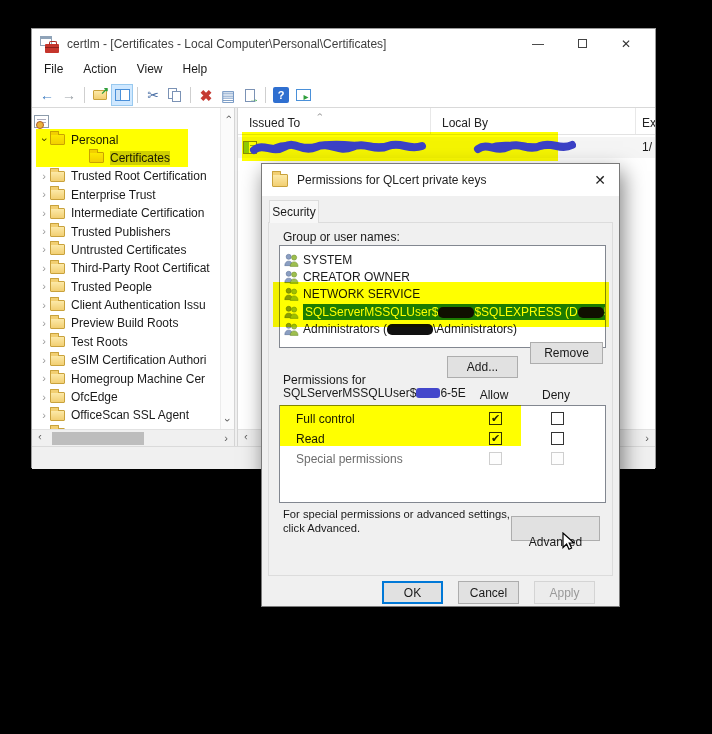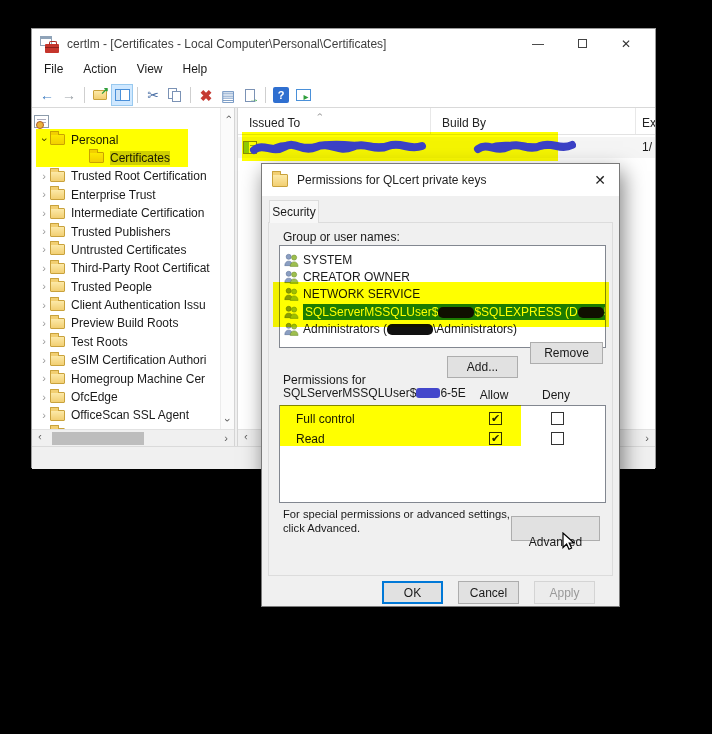--- a/index.html
+++ b/index.html
@@ -312,21 +312,21 @@
         <span class="hthumb" style="left:20px;width:92px"></span>
       </div>
     </div>
 
     <div class="splitter"></div>
 
     <div class="list-pane">
       <div class="list-header">
         <span class="sort-ind rotU">›</span>
         <div class="hcol" style="left:0;width:193px">Issued To</div>
-        <div class="hcol" style="left:193px;width:205px">Build By</div>
+        <div class="hcol" style="left:193px;width:205px">Local By</div>
         <div class="hcol" style="left:398px;right:0;border-right:none;padding-left:6px">Ex</div>
       </div>
       <div class="cert-row">
         <span class="cert-ico"></span>
         <span class="exp-val">1/</span>
       </div>
       <div class="hscroll">
         <span class="sarr rotL" style="left:1px;top:1px">›</span>
         <span class="sarr" style="right:1px;top:1px">›</span>
       </div>
@@ -423,20 +423,25 @@
         <div class="prow">
           <span class="plabel">Full control</span>
           <span class="cb allow">✔</span>
           <span class="cb deny"></span>
         </div>
         <div class="prow">
           <span class="plabel">Read</span>
           <span class="cb allow">✔</span>
           <span class="cb deny"></span>
         </div>
+        <div class="prow">
+          <span class="plabel dis">Special permissions</span>
+          <span class="cb allow dis"></span>
+          <span class="cb deny dis"></span>
+        </div>
       </div>
 
     <div class="adv-note">
       <div>For special permissions or advanced settings,</div>
       <div>click Advanced.</div>
     </div>
     <div class="dlg-btn" style="left:242px;top:293px;width:89px;height:25px;padding-top:18px">Advanced</div>
   </div>
 
   <div class="dlg-foot-btn ok">OK</div>

